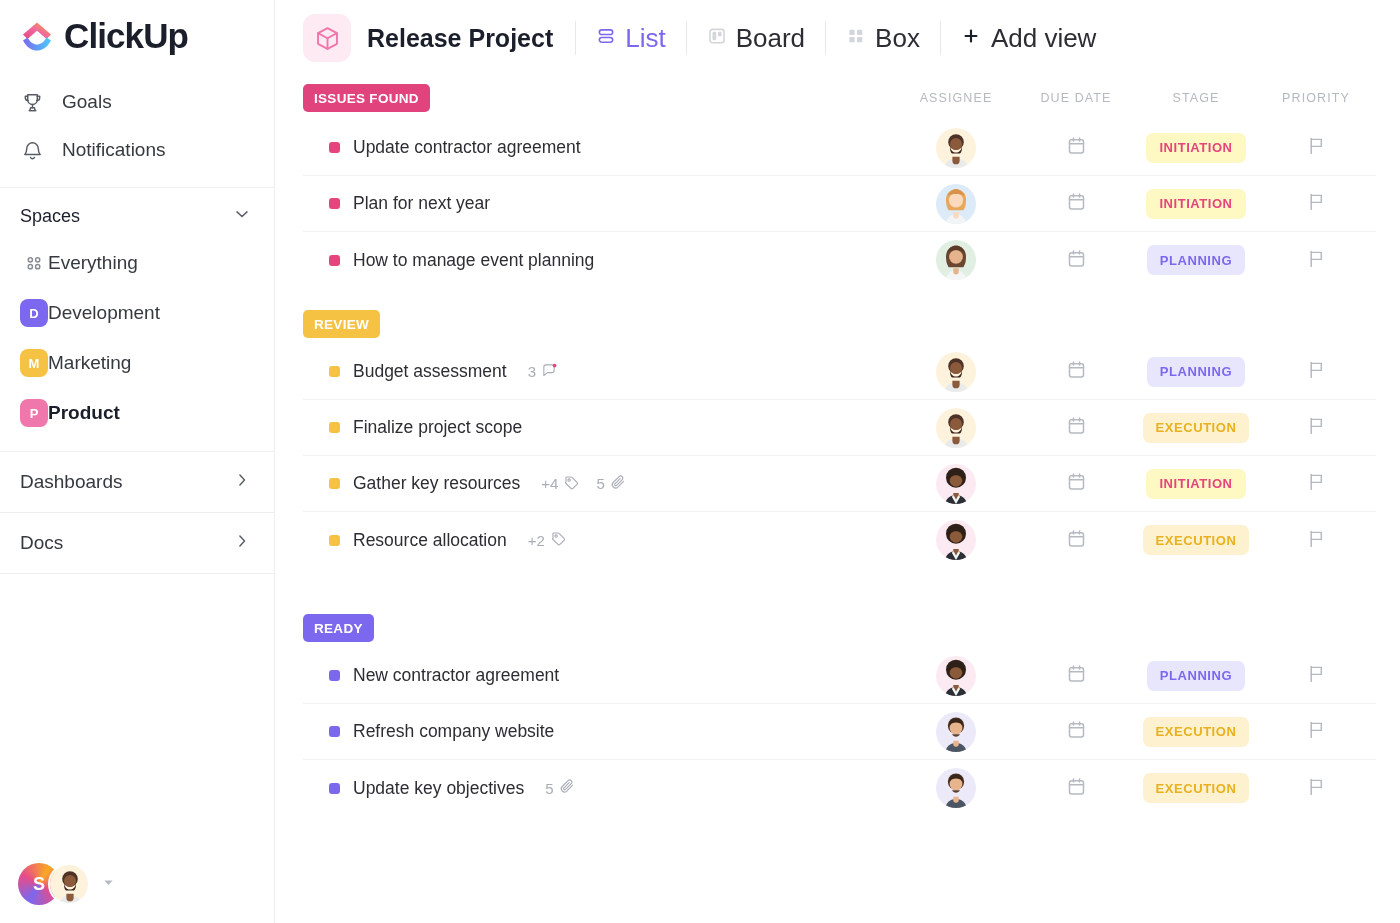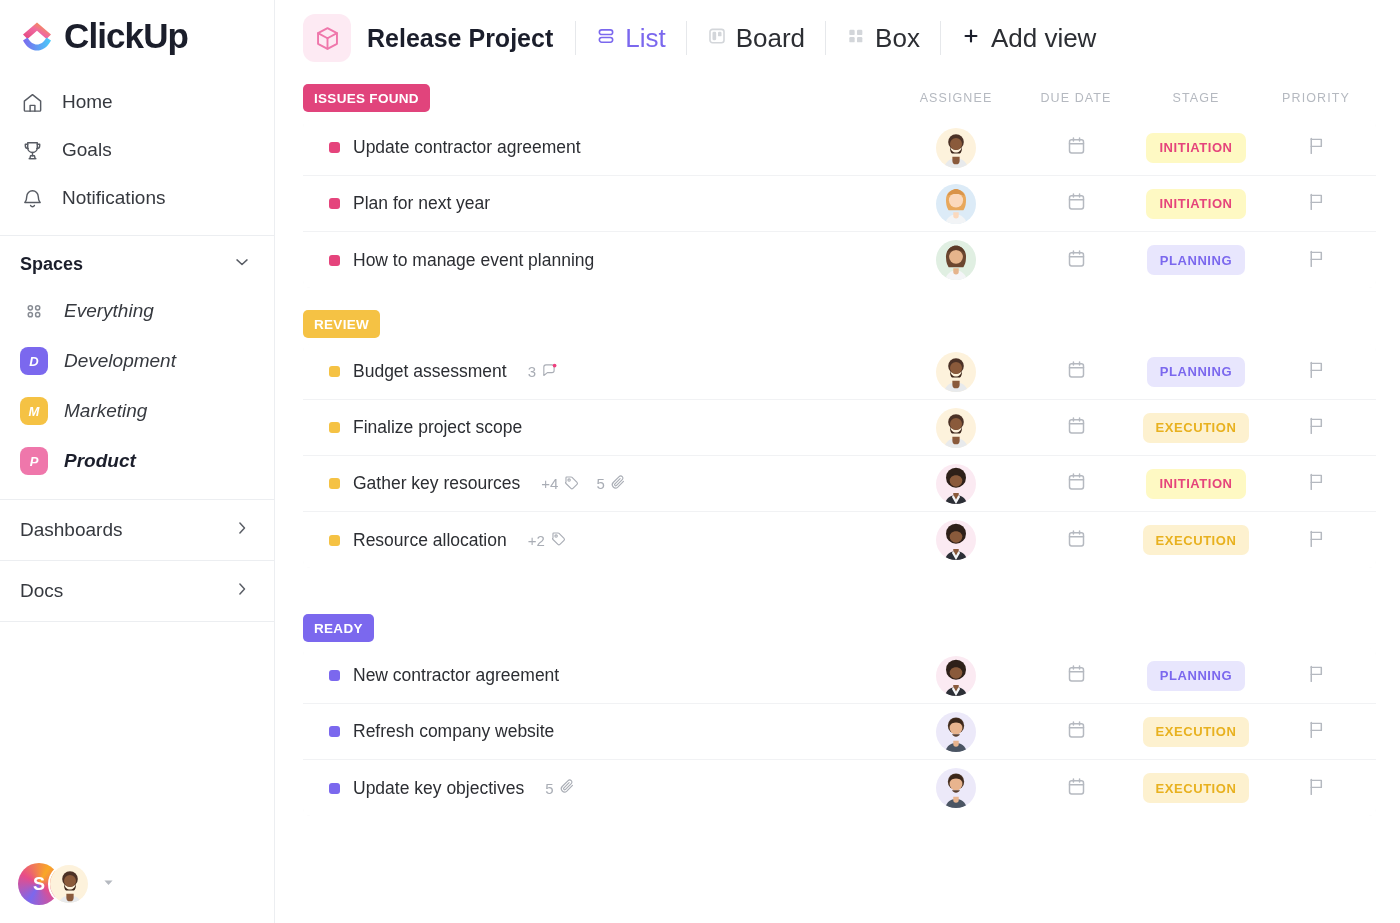--- a/index.html
+++ b/index.html
@@ -36,25 +36,25 @@
   }
   .nav-icon { width: 24px; height: 24px; flex: 0 0 24px; display: flex; align-items: center; justify-content: center; }
   .nav-label { font-size: 19px; color: #36393f; }
 
   .divider { height: 1px; background: #eceef1; margin: 13px 0 0 0; }
 
   .spaces-head {
     display: flex; align-items: center; justify-content: space-between;
     padding: 16px 22px 10px 20px; cursor: pointer;
   }
-  .spaces-title { font-size: 18px; font-weight: bold; color: #1b1e2b; }
+  .spaces-title { font-size: 18px; font-weight: normal; color: #1b1e2b; }
 
   .space-item {
-    display: flex; align-items: center; gap: 16px;
-    height: 50px; padding-left: 20px; cursor: pointer; font-style: italic;
+    display: flex; align-items: center; 
+    height: 50px; padding-left: 20px; cursor: pointer;
   }
   .space-badge {
     width: 28px; height: 28px; flex: 0 0 28px; border-radius: 8px;
     color: #fff; font-size: 13px; font-weight: bold;
     display: flex; align-items: center; justify-content: center;
   }
   .space-ghost { width: 28px; height: 28px; flex: 0 0 28px; display: flex; align-items: center; justify-content: center; }
   .space-label { font-size: 19px; color: #36393f; }
   .space-label.bold { font-weight: bold; color: #1b1e2b; }
 
@@ -185,29 +185,20 @@
           <path d="M3 21.5 C7 29 12 31.5 17 31.5 C22 31.5 27 29 31 21.5 L26.5 18.5 C23.5 23.5 20.5 25.5 17 25.5 C13.5 25.5 10.5 23.5 7.5 18.5 Z" fill="url(#gBot)"></path>
         </svg>
       </span>
       <span class="logo-text">ClickUp</span>
     </div>
 
     <nav class="nav-list">
       <div class="nav-item">
         <span class="nav-icon">
           <svg viewBox="0 0 24 24" width="23" height="23" fill="none" stroke="#575b63" stroke-width="1.5" stroke-linecap="round" stroke-linejoin="round">
-            <path d="M3.5 10.5 L12 3.8 L20.5 10.5 V20 a1 1 0 0 1-1 1h-15a1 1 0 0 1-1-1z"></path>
-            <path d="M9.5 21 v-6 h5 v6"></path>
-          </svg>
-        </span>
-        <span class="nav-label">Home</span>
-      </div>
-      <div class="nav-item">
-        <span class="nav-icon">
-          <svg viewBox="0 0 24 24" width="23" height="23" fill="none" stroke="#575b63" stroke-width="1.5" stroke-linecap="round" stroke-linejoin="round">
             <path d="M7 4h10v5a5 5 0 0 1-10 0z"></path>
             <path d="M7 5.5H4.5v1.5a3 3 0 0 0 3 3"></path>
             <path d="M17 5.5h2.5V7a3 3 0 0 1-3 3"></path>
             <path d="M12 14v3.5"></path>
               <path d="M8.5 20.5h7"></path>
               <path d="M10 17.5h4l.8 3h-5.6z"></path>
           </svg>
         </span>
         <span class="nav-label">Goals</span>
       </div>

